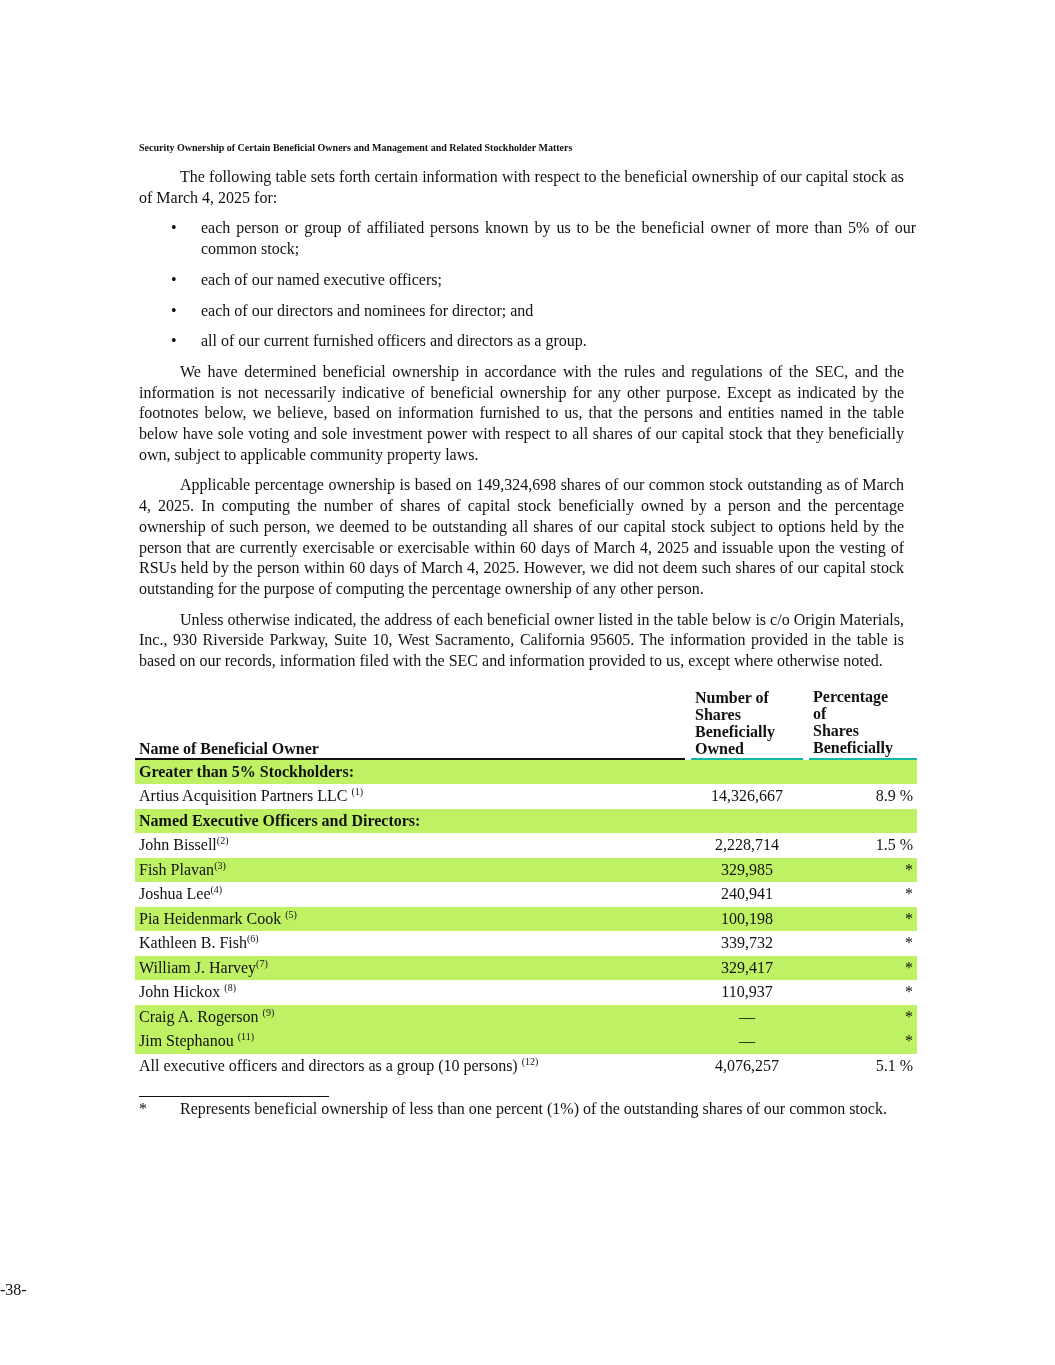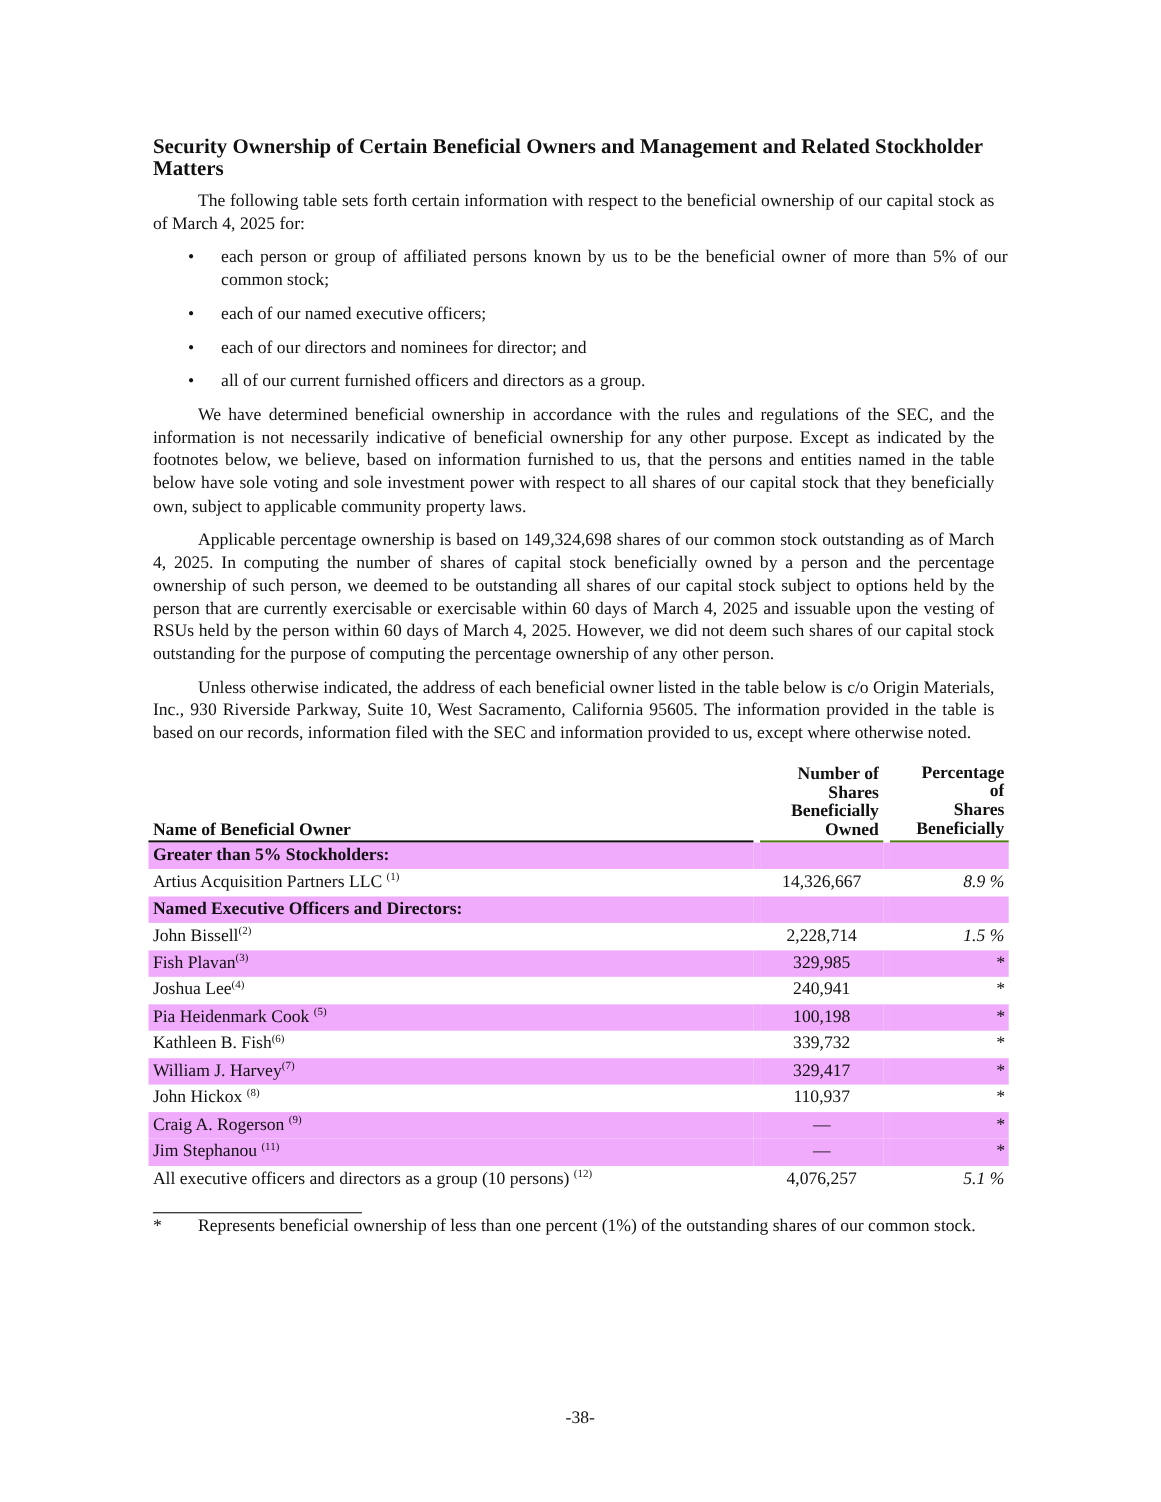--- a/index.html
+++ b/index.html
@@ -1,42 +1,42 @@
 <!DOCTYPE html>
 <html><head>
 <meta charset="utf-8">
 <style>
   html, body { margin: 0; padding: 0; background: #ffffff; }
   body {
     width: 1055px; height: 1365px; position: relative; overflow: hidden;
     font-family: "Liberation Serif", serif; color: #111; font-size: 16px;
   }
   .page { position: absolute; left: 139px; top: 122px; width: 777px; }
-  .heading { font-weight: bold; font-size: 19px; line-height: 20px; margin: 2px 0 9px 0; }
+  .heading { font-weight: bold; font-size: 10px; line-height: 20px; margin: 16px 0 9px 0; }
   p.para { margin: 0 12px 10px 0; text-align: justify; line-height: 20.7px; text-indent: 41px; }
   ul.bullets { list-style: none; margin: 0 0 10px 0; padding: 0; }
   ul.bullets li { position: relative; padding-left: 62px; line-height: 20.7px; margin-bottom: 10px; text-align: justify; }
   ul.bullets li .dot { position: absolute; left: 32px; top: 0; }
   table.own { border-collapse: separate; border-spacing: 0; width: 782px; margin-left: -4px; margin-top: 16px; }
   table.own th { font-weight: bold; vertical-align: bottom; line-height: 17px; padding: 0 4px 1px 4px; }
   table.own th.name-h { text-align: left; border-bottom: 2px solid #111; margin-left: 36px; }
-  table.own th.num-h, table.own th.pct-h { text-align: right; border-bottom: 2px solid #4d7c0f; }
+  table.own th.num-h, table.own th.pct-h { text-align: left; border-bottom: 2px solid #14b8a6; }
   table.own th.gap { width: 6px; border-bottom: none; padding: 0; }
   table.own td { padding: 0 4px; height: 24.5px; line-height: 24.5px; }
   table.own td.gap { width: 6px; padding: 0; }
   table.own td.num { text-align: center; }
-  table.own td.pct { text-align: right; font-style: italic; }
-  tr.shade td { background: #f0abfc; }
+  table.own td.pct { text-align: right; }
+  tr.shade td { background: #bef264; }
   tr.section td { font-weight: bold; }
   sup { font-size: 10px; vertical-align: 6px; line-height: 0; }
   .pct-h-clip { height: 69px; overflow: hidden; display: block; }
   .footrule { width: 190px; border-top: 1px solid #111; margin-top: 18px; }
   .footnote { position: relative; padding-left: 41px; line-height: 20.7px; text-align: justify; margin-top: 2px; }
   .footnote .mark { position: absolute; left: 0; top: 0; }
-  .pagenum { position: absolute; top: 1281px; left: 0; width: 1055px; text-align: center; font-size: 16px; }
+  .pagenum { position: absolute; top: 1281px; left: 0; width: 1055px; font-size: 16px; }
 </style>
 </head>
 <body>
 
 <div class="page">
   <div class="heading">Security Ownership of Certain Beneficial Owners and Management and Related Stockholder Matters</div>
   <p class="para">The following table sets forth certain information with respect to the beneficial ownership of our capital stock as of March 4, 2025 for:</p>
 
   <ul class="bullets">
     <li><span class="dot">•</span><span>each person or group of affiliated persons known by us to be the beneficial owner of more than 5% of our common stock;</span></li>

